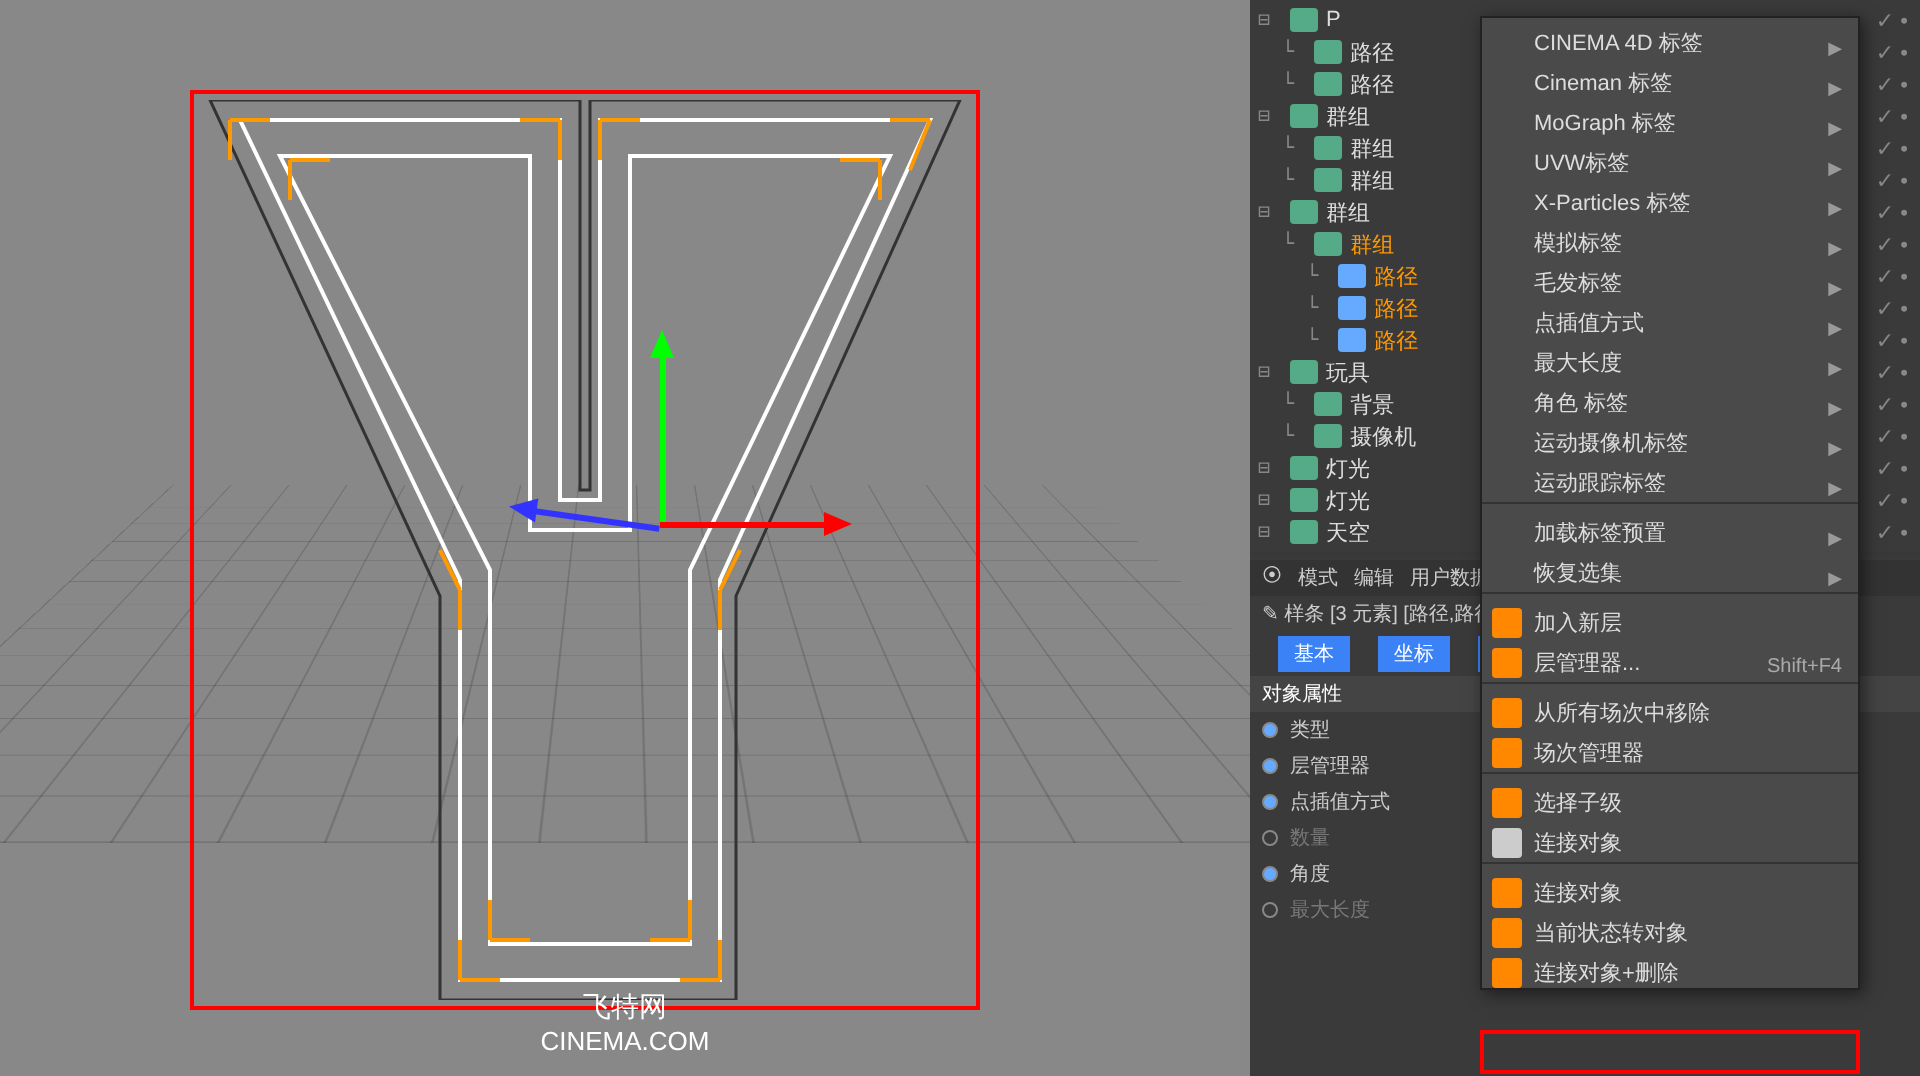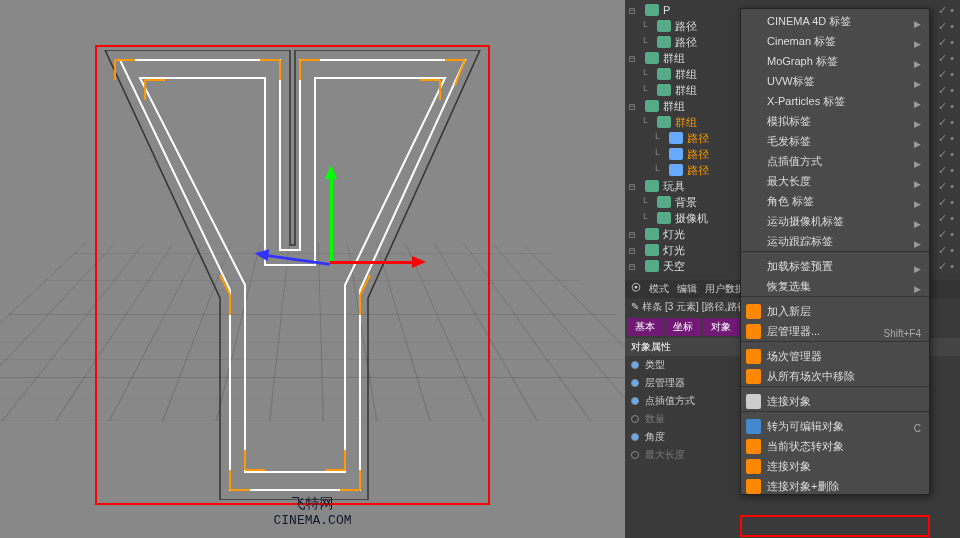--- a/index.html
+++ b/index.html
@@ -10,21 +10,21 @@
 .red-box { position: absolute; left: 95px; top: 45px; width: 395px; height: 460px; border: 2px solid #f00; }
 .shape { position: absolute; left: 100px; top: 50px; width: 385px; height: 450px; }
 .shape svg { width: 100%; height: 100%; }
 .gizmo { position: absolute; left: 250px; top: 165px; width: 160px; height: 160px; }
 .gizmo .axis-y { position: absolute; left: 50%; bottom: 40%; width: 3px; height: 90px; background: #0f0; }
 .gizmo .axis-y::after { content: ""; position: absolute; top: -12px; left: -5px; border: 6px solid transparent; border-bottom: 14px solid #0f0; }
 .gizmo .axis-x { position: absolute; left: 50%; top: 60%; width: 90px; height: 3px; background: #f00; }
 .gizmo .axis-x::after { content: ""; position: absolute; right: -12px; top: -5px; border: 6px solid transparent; border-left: 14px solid #f00; }
 .gizmo .axis-z { position: absolute; right: 50%; top: 58%; width: 70px; height: 3px; background: #33f; transform: rotate(8deg); }
 .gizmo .axis-z::after { content: ""; position: absolute; left: -12px; top: -5px; border: 6px solid transparent; border-right: 14px solid #33f; }
-.watermark { position: absolute; left: 50%; bottom: 10px; transform: translateX(-50%); text-align: center; color: #0f172a; font-size: 13px; font-family: Liberation Mono, monospace; }
+.watermark { position: absolute; left: 50%; bottom: 10px; transform: translateX(-50%); text-align: center; color: #ffffff; font-size: 13px; }
 .watermark .cn { font-size: 14px; }
 .rpanel { width: 335px; background: #383838; display: flex; flex-direction: column; }
 .hierarchy { background: #3a3a3a; padding: 2px 0; }
 .hrow { display: flex; align-items: center; height: 16px; padding-left: 4px; gap: 4px; }
 .hrow .tree { color: #888; font-family: monospace; font-size: 10px; white-space: pre; }
 .hrow .ico { width: 14px; height: 12px; background: #5a8; border-radius: 2px; display: inline-block; }
 .hrow .ico.sp { background: #6af; }
 .hrow .lbl { color: #ddd; }
 .hrow .lbl.sel { color: #f90; }
 .hrow .dots { margin-left: auto; margin-right: 6px; color: #888; }
@@ -37,21 +37,21 @@
 .cm-item .ic.grn { background: #5a5; }
 .cm-item .ic.blu { background: #48c; }
 .cm-item .ic.wht { background: #ccc; }
 .cm-sep { height: 1px; background: #333; margin: 2px 0; }
 .red-box2 { position: absolute; right: 30px; top: 515px; width: 190px; height: 22px; border: 2px solid #f00; z-index: 11; pointer-events:none; }
 .attr { background: #3a3a3a; flex: 1; padding: 2px 0; margin-top: 2px; }
 .attr-hdr { display: flex; gap: 8px; padding: 2px 6px; background: #333; }
 .attr-hdr span { color: #ccc; font-size: 10px; }
 .attr-tabs { display: flex; gap: 2px; padding: 2px; }
 .attr-tab { background: #555; color: #ccc; padding: 2px 8px; font-size: 10px; }
-.attr-tab.on { background: #701a75; color: #fff; }
+.attr-tab.on { background: #3b82f6; color: #fff; margin-left: 12px; }
 .attr-sec { background: #444; color: #fff; padding: 2px 6px; font-size: 10px; }
 .attr-row { display: flex; align-items: center; padding: 2px 6px; height: 18px; }
 .attr-row .dot { width: 8px; height: 8px; border: 1px solid #888; border-radius: 50%; margin-right: 6px; }
 .attr-row .dot.on { background: #6af; }
 .attr-row .lbl { color: #ccc; font-size: 10px; }
 .attr-row.dis .lbl { color: #777; }
 </style>
 </head>
 <body>
 
@@ -307,43 +307,42 @@
       <span>加入新层</span>
     </div>
     <div class="cm-item">
       <span class="ic org"></span>
       <span>层管理器...</span>
       <span class="sc">Shift+F4</span>
     </div>
     <div class="cm-sep"></div>
     <div class="cm-item">
       <span class="ic org"></span>
+      <span>从所有场次中移除</span>
+    </div>
+    <div class="cm-item">
+      <span class="ic org"></span>
       <span>场次管理器</span>
     </div>
-    <div class="cm-item">
-      <span class="ic org"></span>
-      <span>从所有场次中移除</span>
-    </div>
-    <div class="cm-sep"></div>
+    <div class="cm-sep"></div>
+    <div class="cm-item">
+      <span class="ic org"></span>
+      <span>选择子级</span>
+    </div>
     <div class="cm-item">
       <span class="ic wht"></span>
       <span>连接对象</span>
     </div>
     <div class="cm-sep"></div>
     <div class="cm-item">
-      <span class="ic blu"></span>
-      <span>转为可编辑对象</span>
-      <span class="sc">C</span>
+      <span class="ic org"></span>
+      <span>连接对象</span>
     </div>
     <div class="cm-item">
       <span class="ic org"></span>
       <span>当前状态转对象</span>
-    </div>
-    <div class="cm-item">
-      <span class="ic org"></span>
-      <span>连接对象</span>
     </div>
     <div class="cm-item">
       <span class="ic org"></span>
       <span>连接对象+删除</span>
     </div>
   </div>
 <div class="red-box2"></div>
 
 </body></html>

